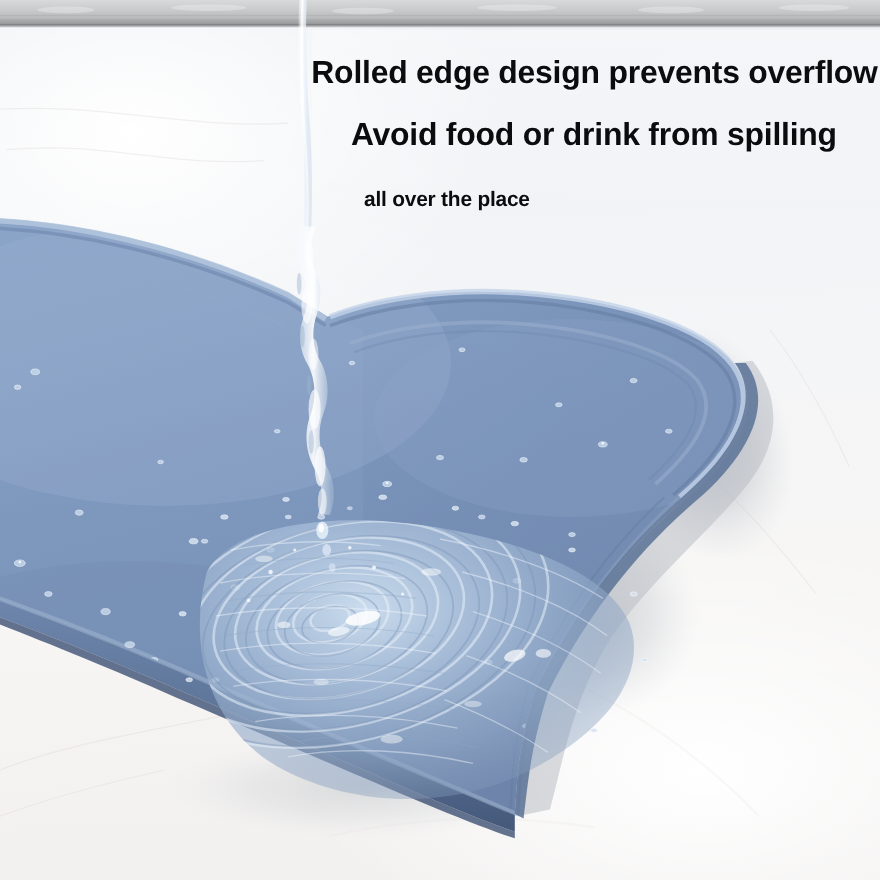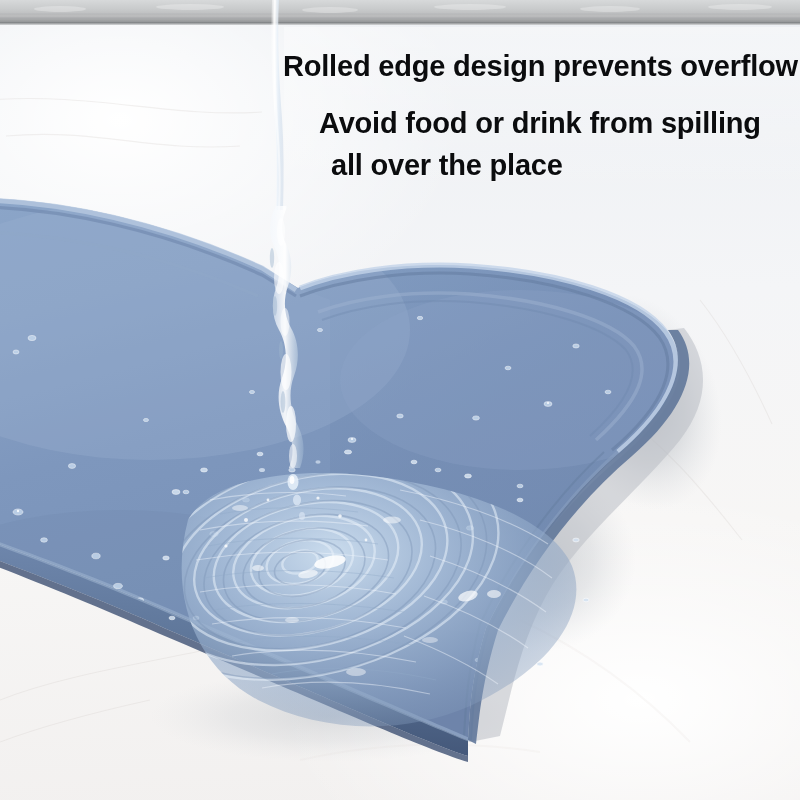--- a/index.html
+++ b/index.html
@@ -89,21 +89,21 @@
     position: absolute;
     color: #0b0c0e;
     font-weight: bold;
     font-family: "Liberation Sans", sans-serif;
     letter-spacing: -0.2px;
     white-space: nowrap;
     text-shadow: 0 1px 1px rgba(255,255,255,.45);
   }
   .cap-1 { left: 283px; top: 50px; font-size: 29px; }
   .cap-2 { left: 319px; top: 107px; font-size: 29px; }
-  .cap-3 { left: 331px; top: 149px; font-size: 29px; }
+  .cap-3 { left: 331px; top: 171px; font-size: 19px; }
 </style>
 </head>
 <body>
 
 <div id="scene">
 
   <div class="counter"></div>
 
   <svg class="counter-veins" width="800" height="800" viewBox="0 0 800 800">
     <g stroke="#d2ccc9" fill="none" stroke-width="1.1" opacity=".55">

